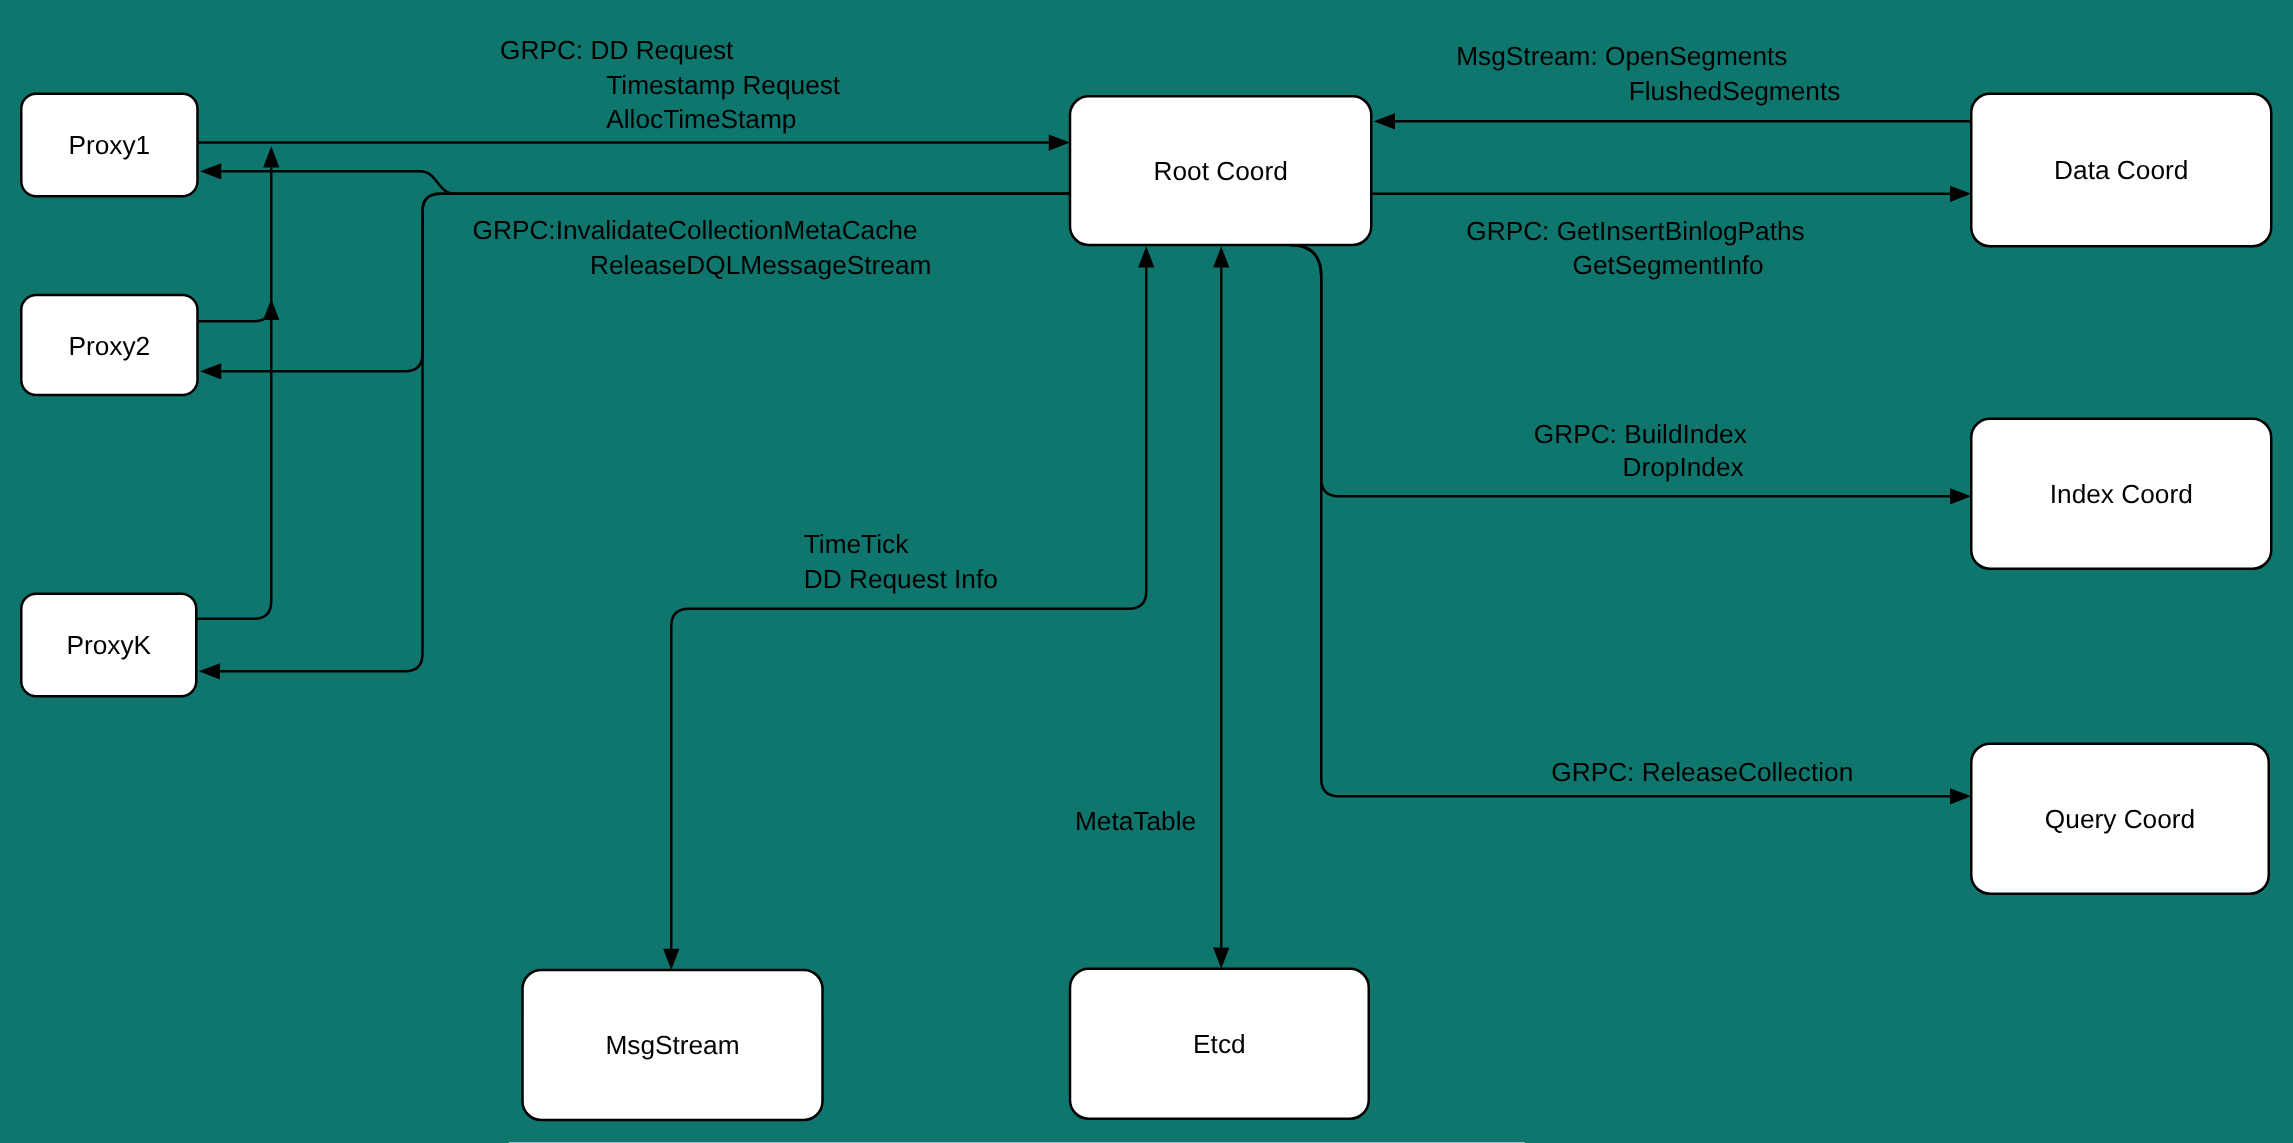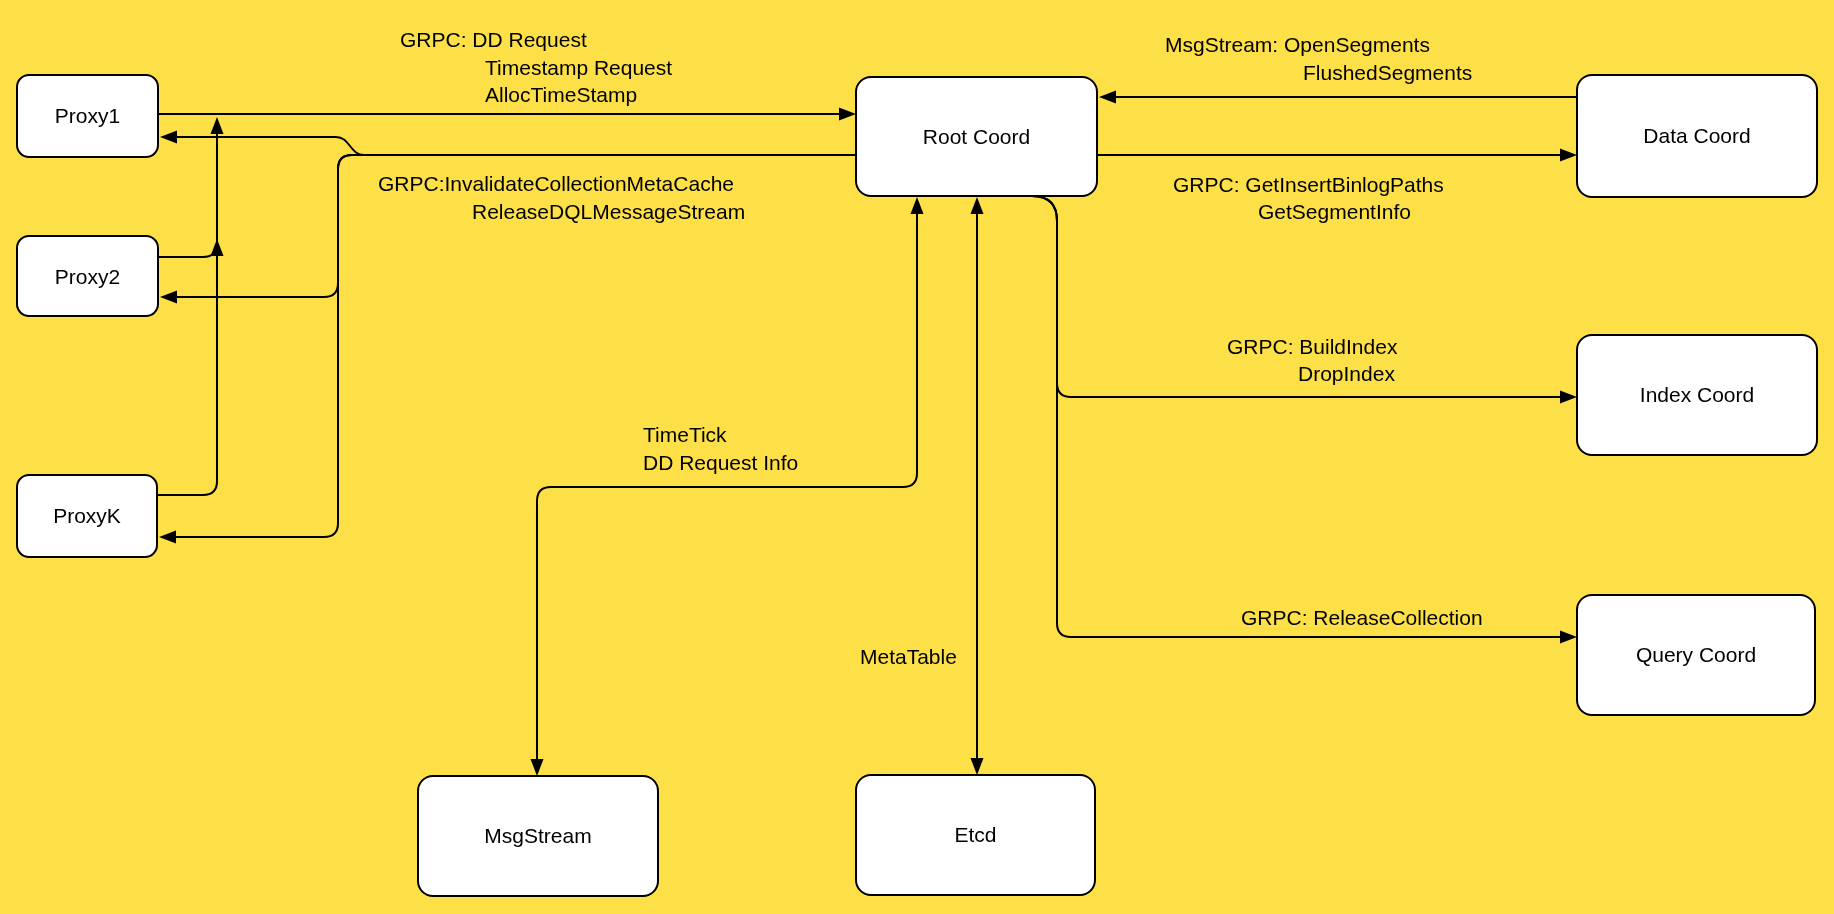--- a/index.html
+++ b/index.html
@@ -3,21 +3,21 @@
 <meta charset="utf-8">
 <style>
   html, body {
     margin: 0;
     padding: 0;
     background: #ffffff;
   }
   .canvas-wrap {
     width: 1834px;
     height: 914px;
-    background: #fde047;
+    background: #0f766e;
     position: relative;
     overflow: hidden;
     text-align: center;
   }
   svg text {
     font-family: "Liberation Sans", "DejaVu Sans", sans-serif;
     fill: #000000;
   }
   .node-rect {
     fill: #ffffff;

